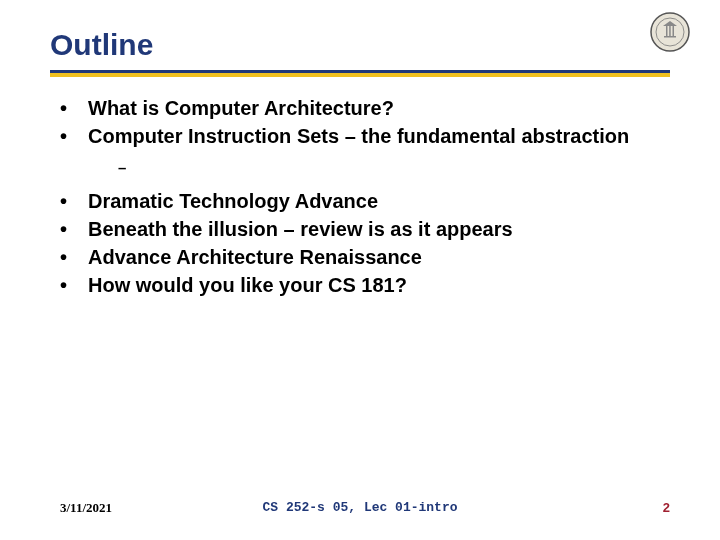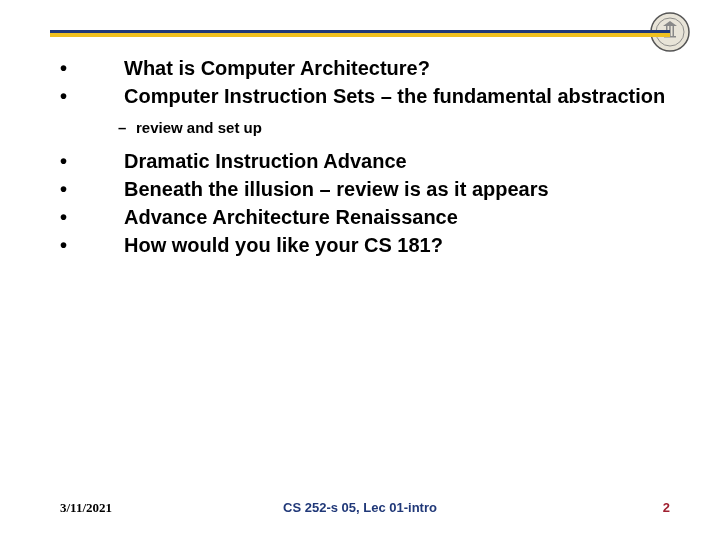--- a/index.html
+++ b/index.html
@@ -53,21 +53,20 @@
     line-height: 1.3;
     margin-bottom: 2px;
   }
   .bullet-dot {
     flex: 0 0 auto;
     width: 28px;
     font-weight: bold;
   }
   .bullet-text {
     flex: 1;
-    margin-left: 36px;
   }
   .sub-list {
     list-style: none;
     margin: 8px 0 10px 58px;
   }
   .sub-item {
     display: flex;
     font-size: 15px;
     font-weight: bold;
     line-height: 1.4;
@@ -91,20 +90,21 @@
     font-weight: bold;
     color: #000;
     flex: 0 0 auto;
   }
   .footer-center {
     position: absolute;
     left: 50%;
     transform: translateX(-50%);
     font-weight: bold;
     color: #203878;
+    font-family: Liberation Mono, monospace;
   }
   .footer-page {
     margin-left: auto;
     font-weight: bold;
     color: #a02030;
   }
 </style>
 </head>
 <body>
 
@@ -116,45 +116,45 @@
       <rect x="16" y="14" width="1.5" height="10"></rect>
       <rect x="19.2" y="14" width="1.5" height="10"></rect>
       <rect x="22.5" y="14" width="1.5" height="10"></rect>
       <rect x="14" y="24" width="12" height="1.5"></rect>
       <polygon points="13,14 27,14 20,9"></polygon>
     </g>
   </svg>
 </div>
 
 <div class="header">
+  <div class="title">Outline</div>
   <div class="underline-dark"></div>
   <div class="underline-gold"></div>
 </div>
 
 <div class="content">
   <ul class="bullet-list">
     <li class="bullet-item">
       <span class="bullet-dot">•</span>
       <span class="bullet-text">What is Computer Architecture?</span>
     </li>
     <li class="bullet-item">
       <span class="bullet-dot">•</span>
       <span class="bullet-text">Computer Instruction Sets – the fundamental abstraction</span>
     </li>
   </ul>
   <ul class="sub-list">
     <li class="sub-item">
       <span class="sub-dash">–</span>
-      <span>review and set up</span>
     </li>
   </ul>
   <ul class="bullet-list">
     <li class="bullet-item">
       <span class="bullet-dot">•</span>
-      <span class="bullet-text">Dramatic Instruction Advance</span>
+      <span class="bullet-text">Dramatic Technology Advance</span>
     </li>
     <li class="bullet-item">
       <span class="bullet-dot">•</span>
       <span class="bullet-text">Beneath the illusion – review is as it appears</span>
     </li>
     <li class="bullet-item">
       <span class="bullet-dot">•</span>
       <span class="bullet-text">Advance Architecture Renaissance</span>
     </li>
     <li class="bullet-item">

